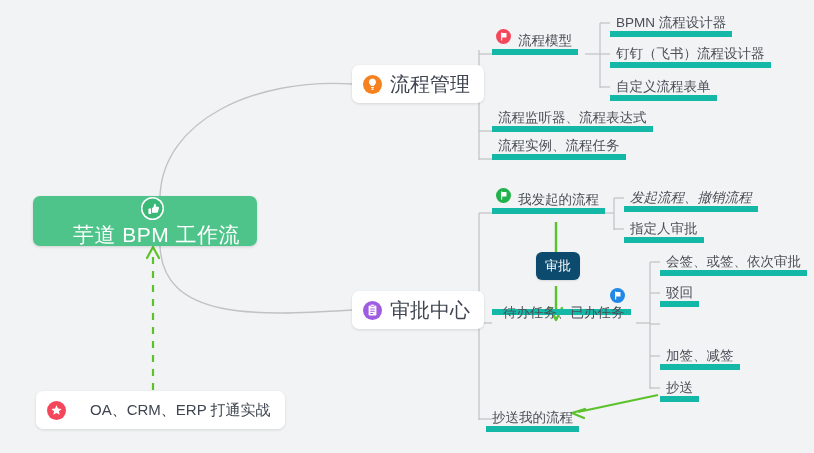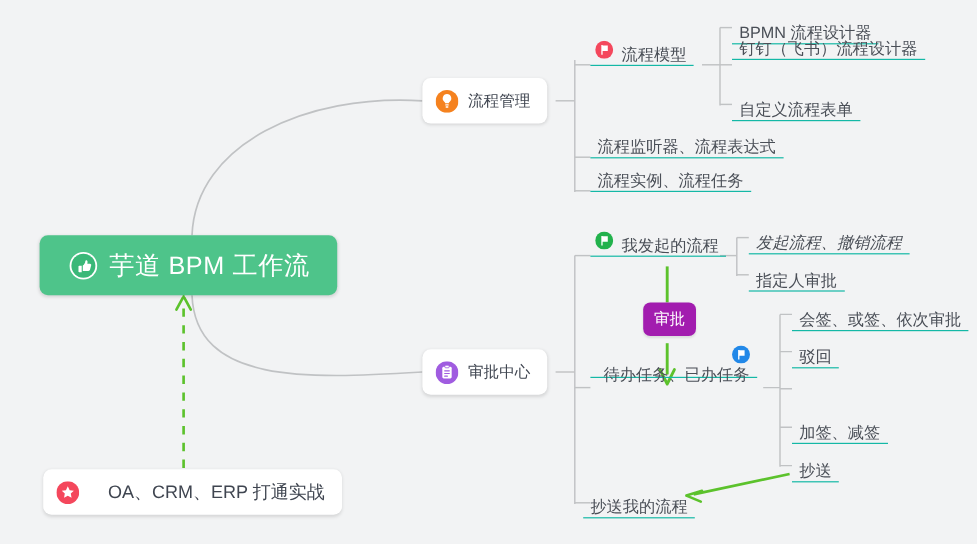--- a/index.html
+++ b/index.html
@@ -19,28 +19,29 @@
     position: absolute;
     left: 0; top: 0;
     width: 814px; height: 453px;
     pointer-events: none;
   }
 
   
   .root-node {
     position: absolute;
     left: 33px; top: 196px;
-    width: 248px; height: 50px;
+    width: 224px; height: 50px;
     background: #4ec48a;
     border-radius: 7px;
     box-shadow: 0 1px 3px rgba(0,0,0,0.14);
     display: flex;
     align-items: center;
-    padding-left: 24px;
+    padding-left: 14px;
     box-sizing: border-box;
+    flex-direction: column;
   }
   .root-label {
     color: #ffffff;
     font-size: 21px;
     letter-spacing: 0.5px;
     margin-left: 9px;
     white-space: nowrap;
   }
 
   
@@ -49,34 +50,34 @@
     background: #ffffff;
     border-radius: 7px;
     box-shadow: 0 1px 3px rgba(0,0,0,0.12);
     display: flex;
     align-items: center;
     box-sizing: border-box;
     padding: 0 14px 0 11px;
     height: 38px;
   }
   .card-label {
-    font-size: 13px;
+    font-size: 20px;
     color: #3f4550;
     margin-left: 8px;
     white-space: nowrap;
   }
   .card-node.wide .card-label { font-size: 15px; }
 
   
   .leaf {
     position: absolute;
     display: flex;
     align-items: flex-end;
     height: 27px;
-    border-bottom: 1px solid #14b8a6;
+    border-bottom: 6px solid #14b8a6;
     box-sizing: border-box;
     padding: 0 6px 2px 6px;
     white-space: nowrap;
   }
   .leaf .leaf-text {
     font-size: 13.5px;
     color: #4a4f57;
     line-height: 1;
   }
   .leaf.with-icon { padding-left: 4px; }
@@ -87,21 +88,21 @@
     display: inline-flex;
     align-items: center;
     justify-content: center;
     flex: 0 0 auto;
   }
   .icon svg { display: block; }
 
   
   .pill-label {
     position: absolute;
-    background: #a21caf;
+    background: #0c4a6e;
     border-radius: 6px;
     color: #ffffff;
     font-size: 13px;
     display: flex;
     align-items: center;
     justify-content: center;
     padding: 5px 9px;
     box-sizing: border-box;
     box-shadow: 0 1px 2px rgba(0,0,0,0.10);
   }
@@ -197,21 +198,21 @@
         <path d="M5.1 3.6 v8 h1.1 V8.4 h4.3 V3.9 H6.2 v-0.3 z" fill="#ffffff"></path>
       </svg>
     </span>
     <span class="leaf-text icon-gap">流程模型</span>
   </div>
 
   <div class="leaf" style="left:610px; top:10px;">
     <span class="leaf-text">BPMN 流程设计器</span>
   </div>
 
-  <div class="leaf" style="left:610px; top:23px;">
+  <div class="leaf" style="left:610px; top:41px;">
     <span class="leaf-text">钉钉（飞书）流程设计器</span>
   </div>
 
   <div class="leaf" style="left:610px; top:74px;">
     <span class="leaf-text">自定义流程表单</span>
   </div>
 
   <div class="leaf" style="left:492px; top:105px;">
     <span class="leaf-text">流程监听器、流程表达式</span>
   </div>

